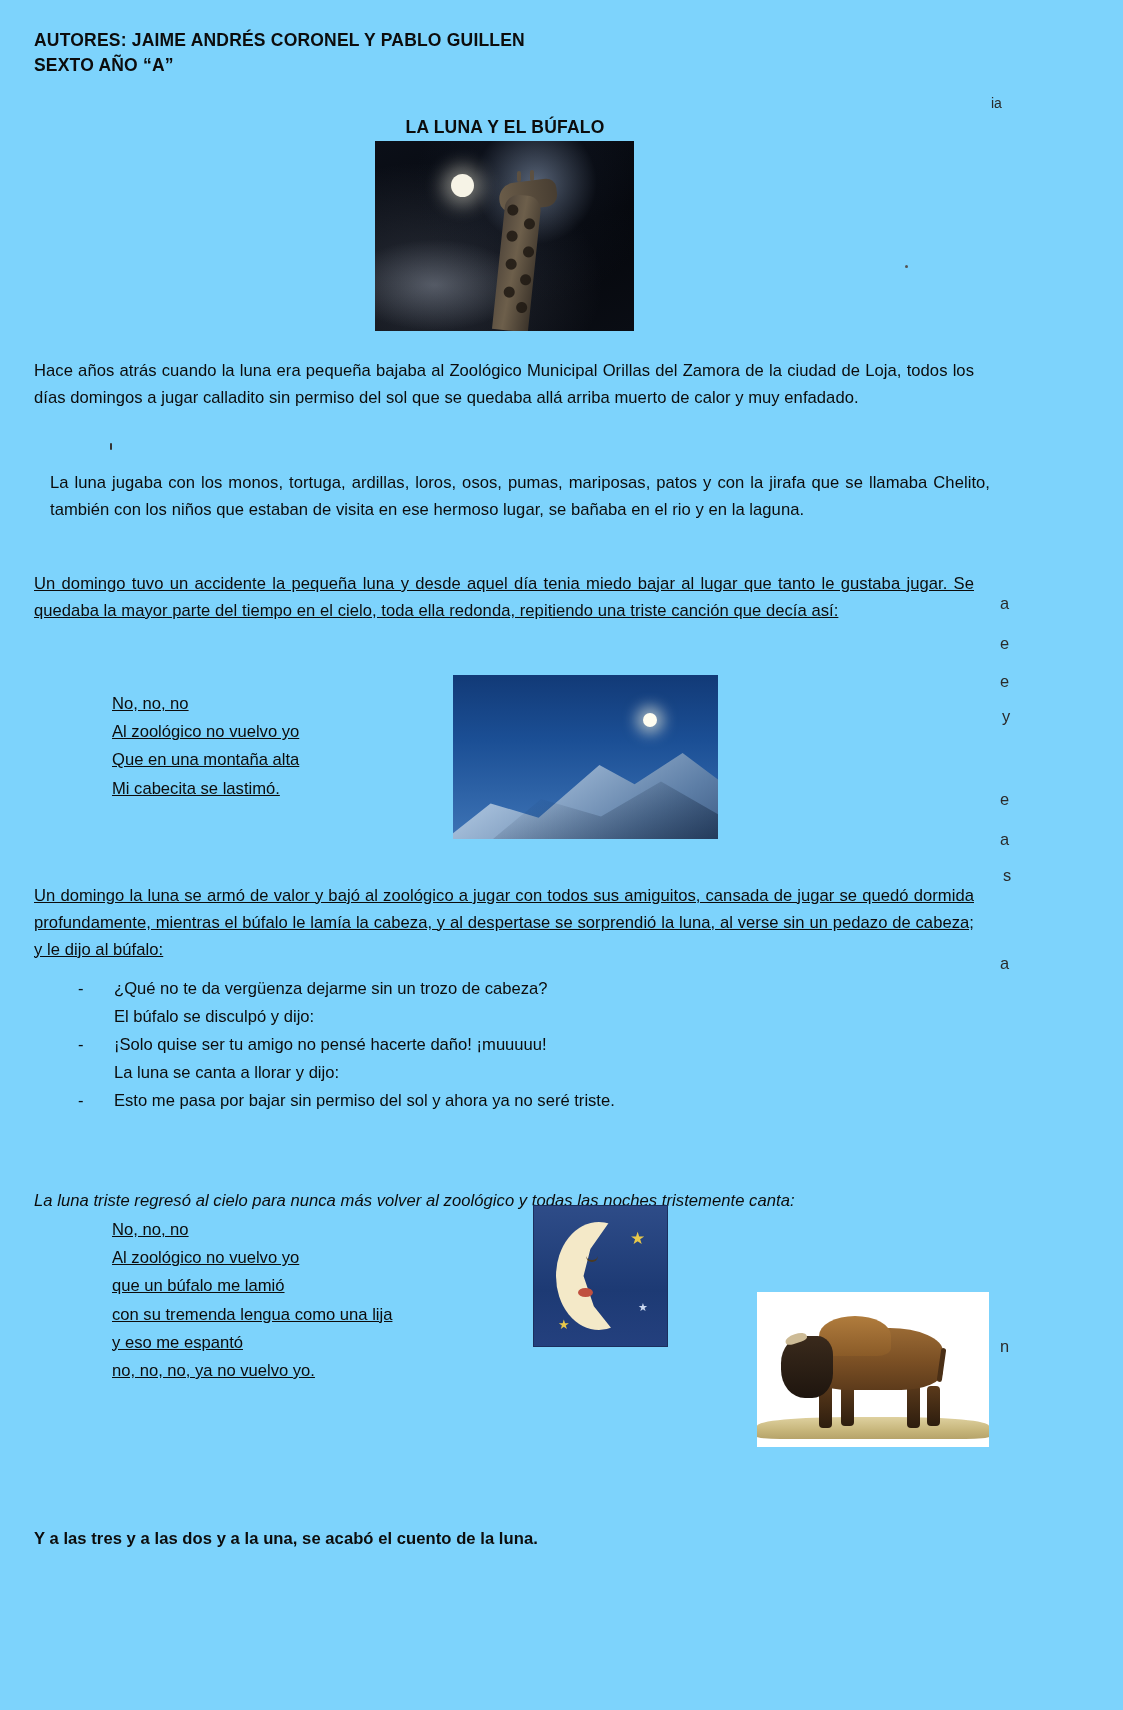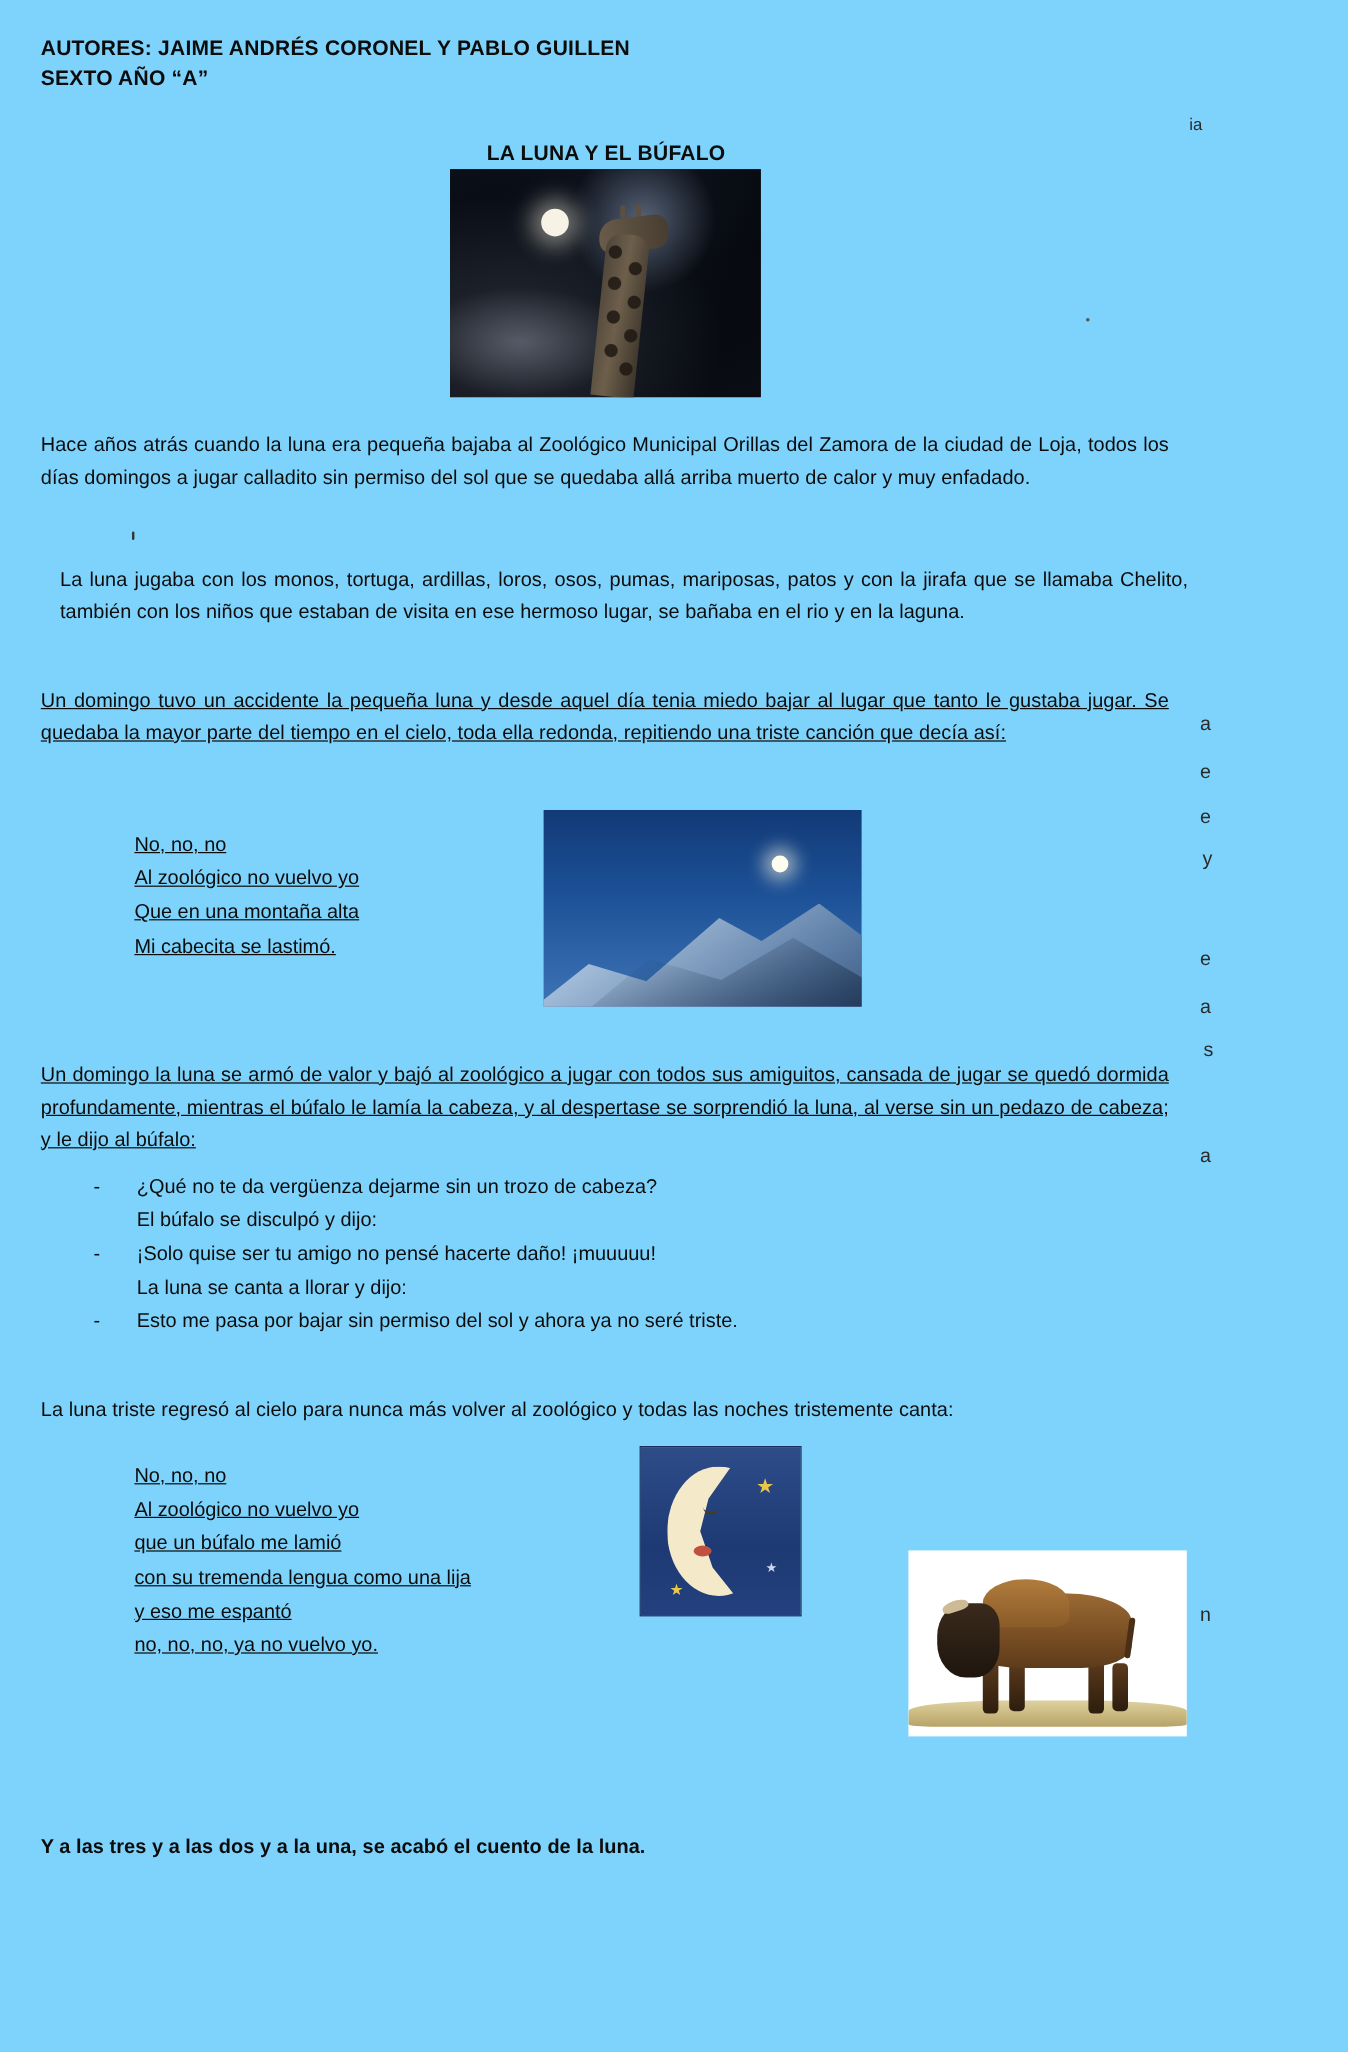--- a/index.html
+++ b/index.html
@@ -293,21 +293,21 @@
     position: absolute;
     font-size: 16.6px;
     line-height: 1.63;
     text-align: justify;
     letter-spacing: 0.05px;
   }
   .p1 { left: 34px; top: 340px; width: 940px; }
   .p2 { left: 50px; top: 452px; width: 940px; }
   .p3 { left: 34px; top: 553px; width: 940px; text-decoration: underline; }
   .p4 { left: 34px; top: 865px; width: 940px; text-decoration: underline; }
-  .p5 { left: 34px; top: 1144px; width: 970px; }
+  .p5 { left: 34px; top: 1170px; width: 970px; font-style: italic; }
   .p6 { left: 34px; top: 1508px; width: 940px; font-weight: bold; }
 
   .song {
     position: absolute;
     font-size: 16.6px;
     line-height: 1.70;
     white-space: pre-line;
     text-decoration: underline;
   }
   .song1 { left: 112px; top: 690px; }

